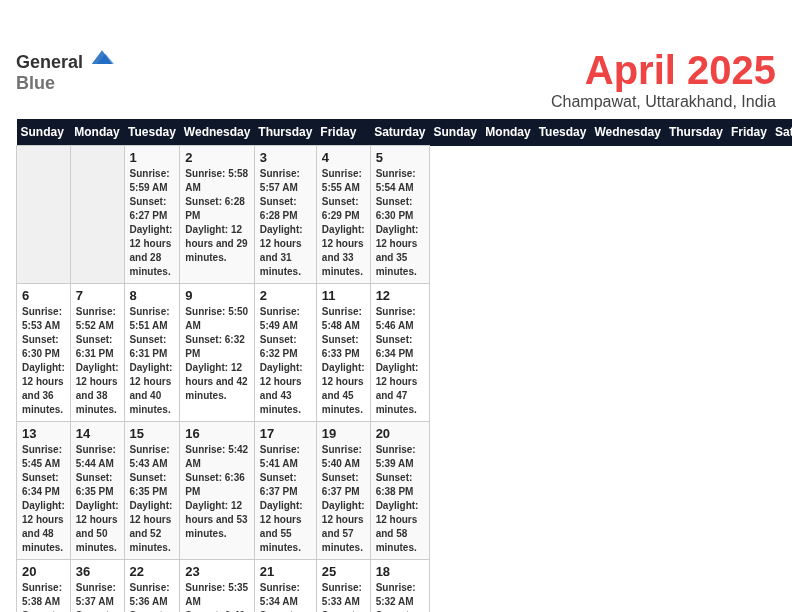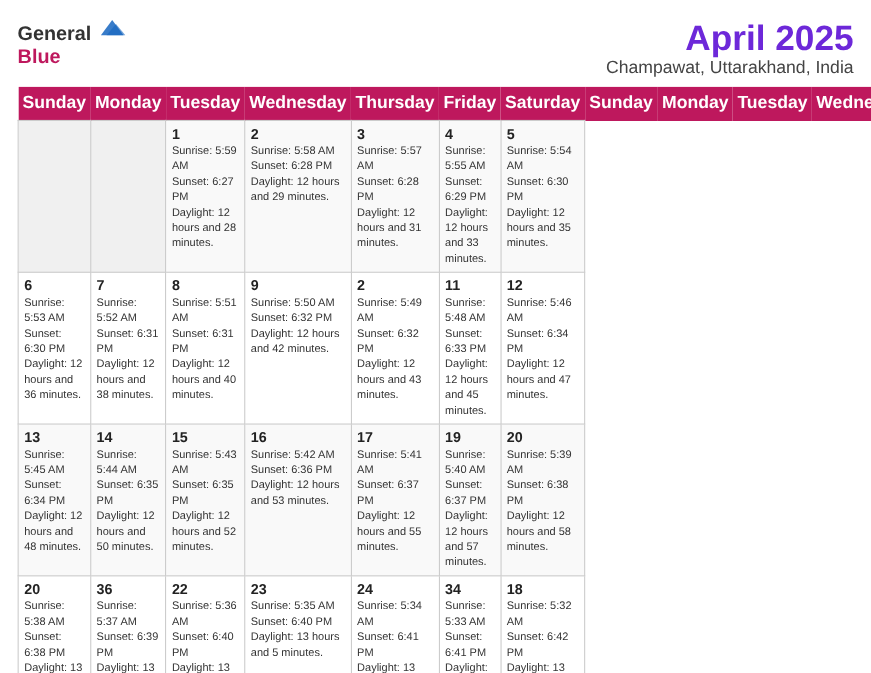--- a/index.html
+++ b/index.html
@@ -8,85 +8,87 @@
       background: #fff;
       width: 792px;
       min-height: 612px;
       padding: 16px;
     }
     .header-area {
       display: flex;
       justify-content: space-between;
       align-items: flex-start;
       margin-bottom: 8px;
+      margin-top: 32px;
     }
     .logo {
       display: flex;
       align-items: center;
     }
     .logo-text-general {
       font-size: 18px;
       font-weight: bold;
       color: #333;
     }
     .logo-text-blue {
       font-size: 18px;
       font-weight: bold;
-      color: #be185d;
+      color: #737373;
     }
     .logo-icon {
       width: 24px;
       height: 20px;
       margin-left: 2px;
     }
     .title-area {
       text-align: right;
     }
     .title-area h1 {
-      font-size: 32px;
-      color: #6d28d9;
+      font-size: 40px;
+      color: #ef4444;
       font-weight: bold;
       text-align: right;
     }
     .title-area h2 {
       font-size: 16px;
       color: #444;
       font-weight: normal;
       text-align: right;
     }
     table {
       width: 100%;
       border-collapse: collapse;
       font-size: 11px;
     }
     thead tr th {
-      background: #be185d;
+      background: #0f172a;
       color: #fff;
       padding: 6px 4px;
       text-align: left;
-      font-size: 16px;
+      font-size: 12px;
       font-weight: bold;
     }
     tbody tr td {
       border: 1px solid #ccc;
       padding: 4px 5px;
       vertical-align: top;
       height: 80px;
       width: 107px;
     }
     .cell-date {
       font-size: 13px;
       font-weight: bold;
       color: #222;
       margin-bottom: 2px;
     }
     .cell-info {
       font-size: 10px;
       color: #333;
       line-height: 1.4;
+      font-weight: bold;
     }
     tbody tr:nth-child(odd) td {
       background: #f9f9f9;
     }
     tbody tr:nth-child(even) td {
       background: #fff;
     }
     .empty-cell {
       background: #f0f0f0 !important;
     }
@@ -227,25 +229,25 @@
         </td>
         <td>
           <div class="cell-date">22</div>
           <div class="cell-info">Sunrise: 5:36 AM<br>Sunset: 6:40 PM<br>Daylight: 13 hours and 3 minutes.</div>
         </td>
         <td>
           <div class="cell-date">23</div>
           <div class="cell-info">Sunrise: 5:35 AM<br>Sunset: 6:40 PM<br>Daylight: 13 hours and 5 minutes.</div>
         </td>
         <td>
-          <div class="cell-date">24</div>
+          <div class="cell-date">21</div>
           <div class="cell-info">Sunrise: 5:34 AM<br>Sunset: 6:41 PM<br>Daylight: 13 hours and 6 minutes.</div>
         </td>
         <td>
-          <div class="cell-date">34</div>
+          <div class="cell-date">25</div>
           <div class="cell-info">Sunrise: 5:33 AM<br>Sunset: 6:41 PM<br>Daylight: 13 hours and 8 minutes.</div>
         </td>
         <td>
           <div class="cell-date">18</div>
           <div class="cell-info">Sunrise: 5:32 AM<br>Sunset: 6:42 PM<br>Daylight: 13 hours and 10 minutes.</div>
         </td>
       </tr>
     </tbody>
 </table>
 

